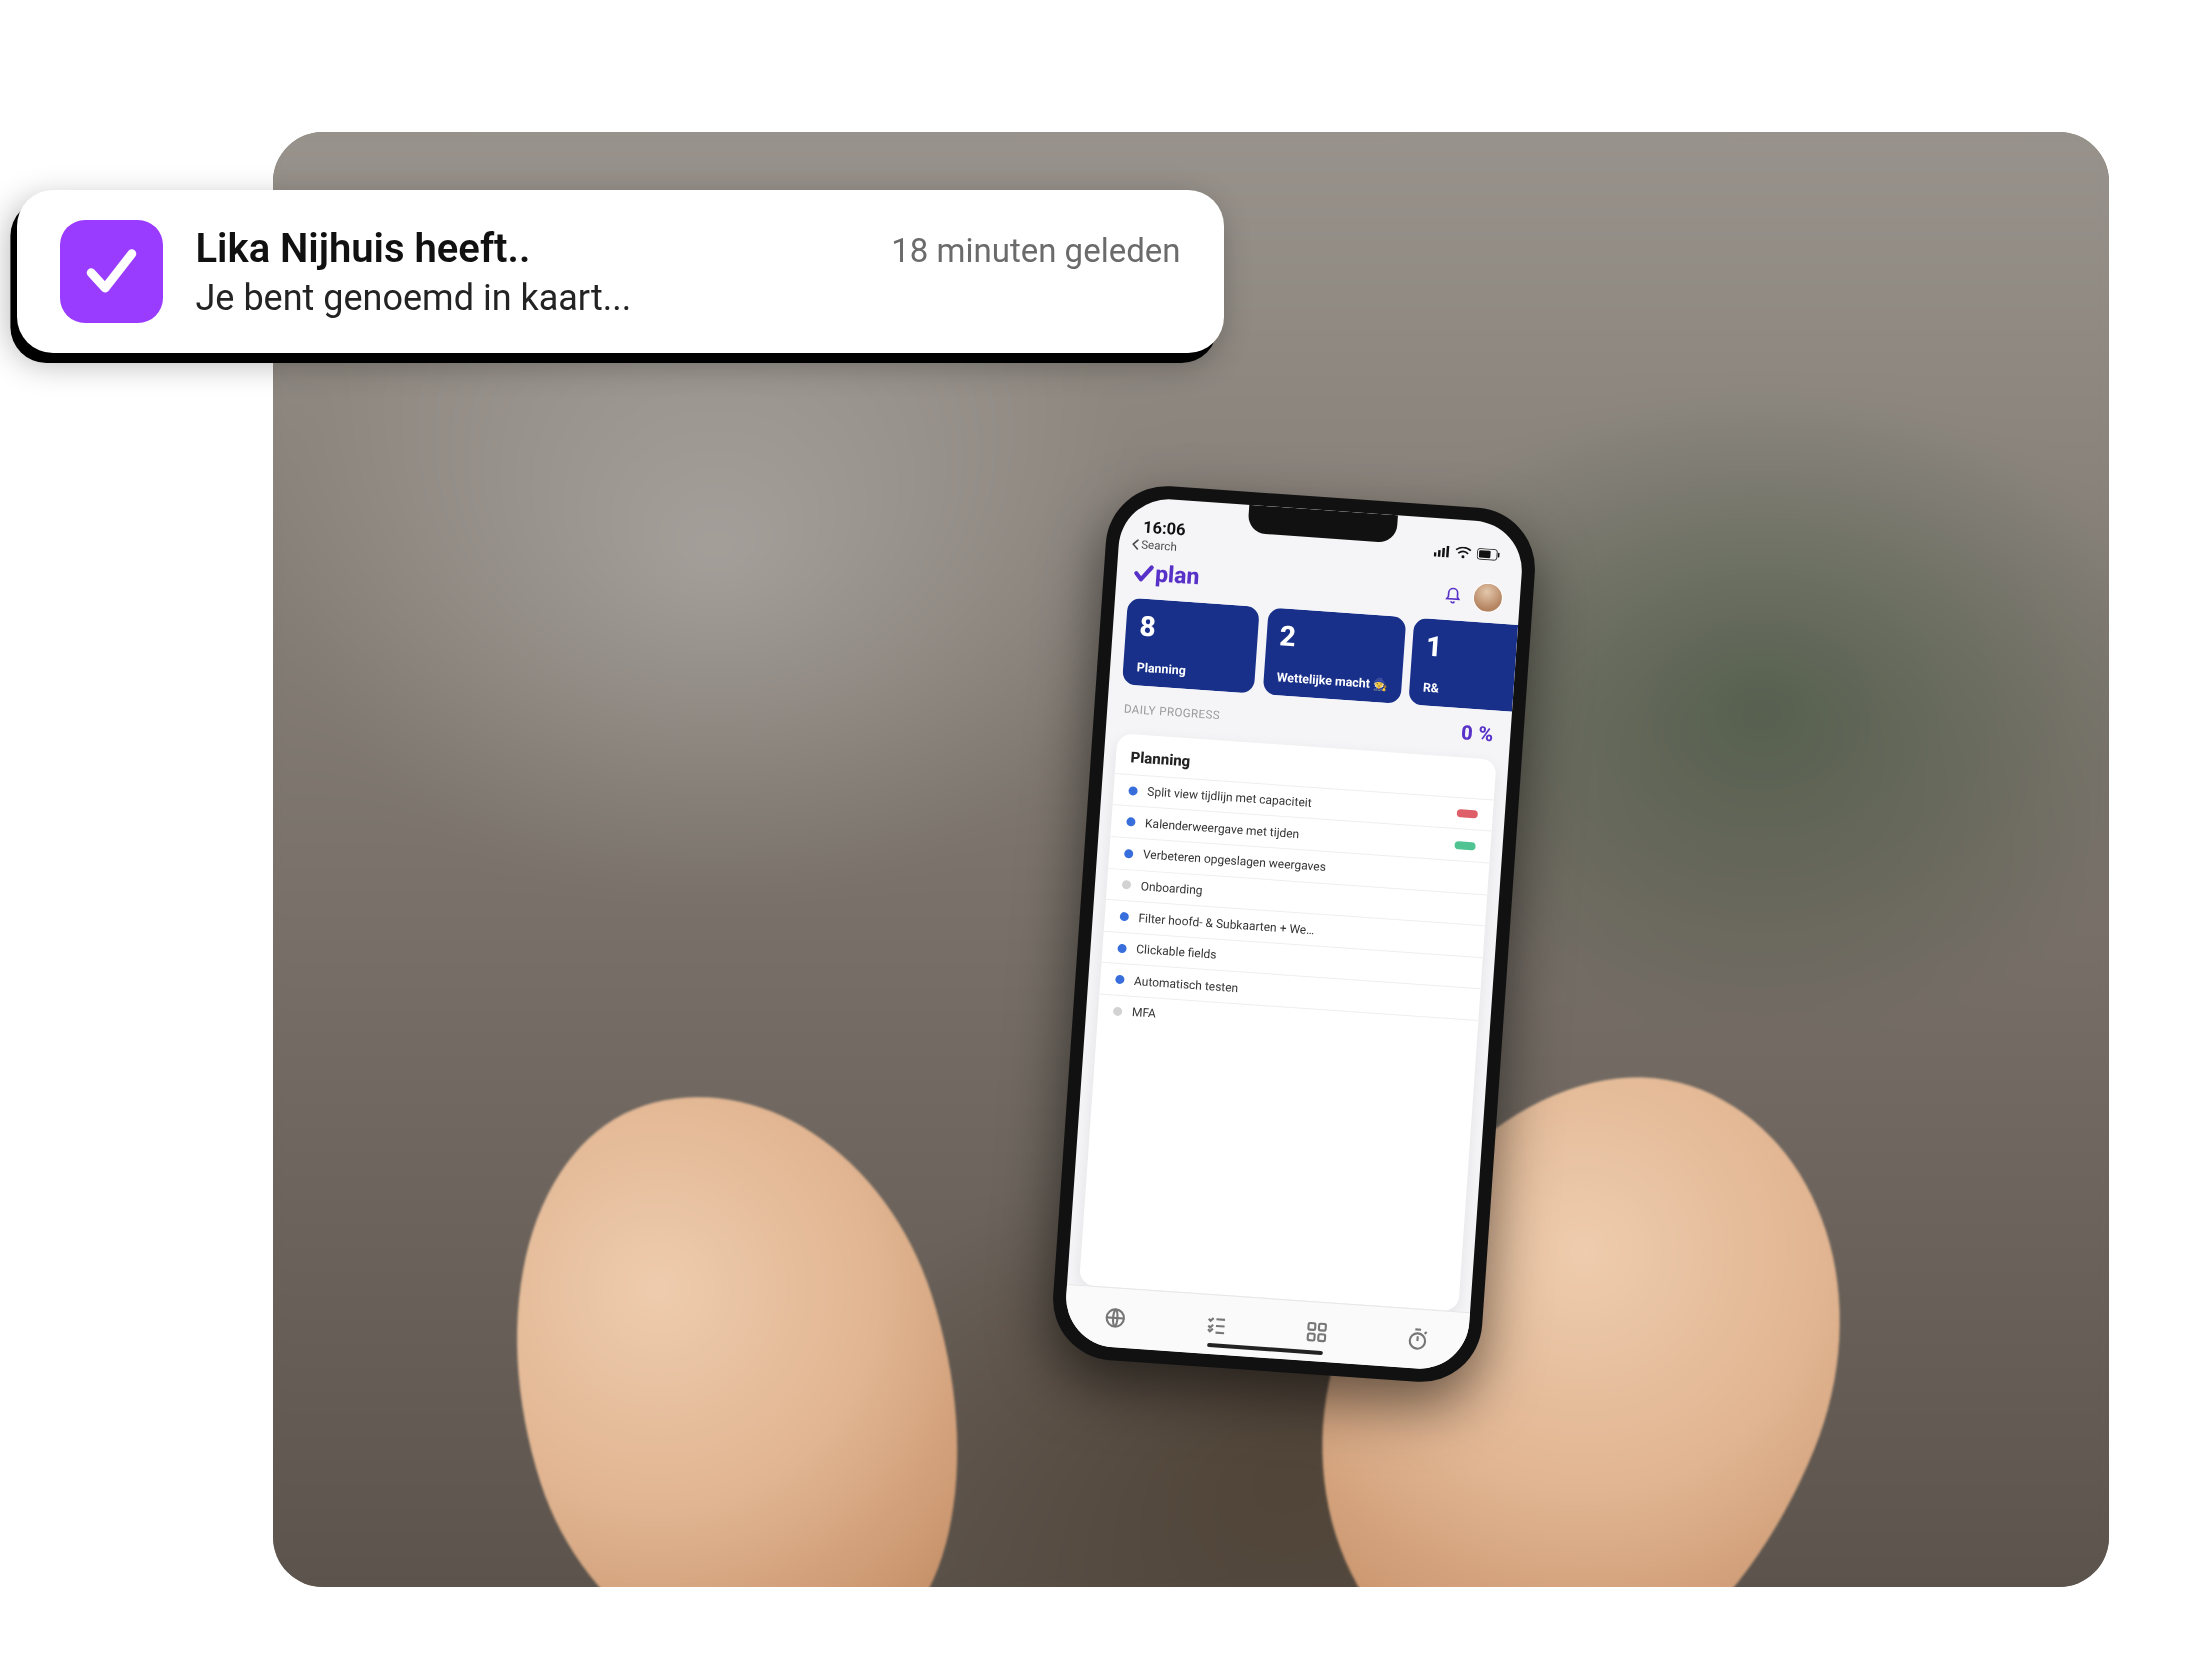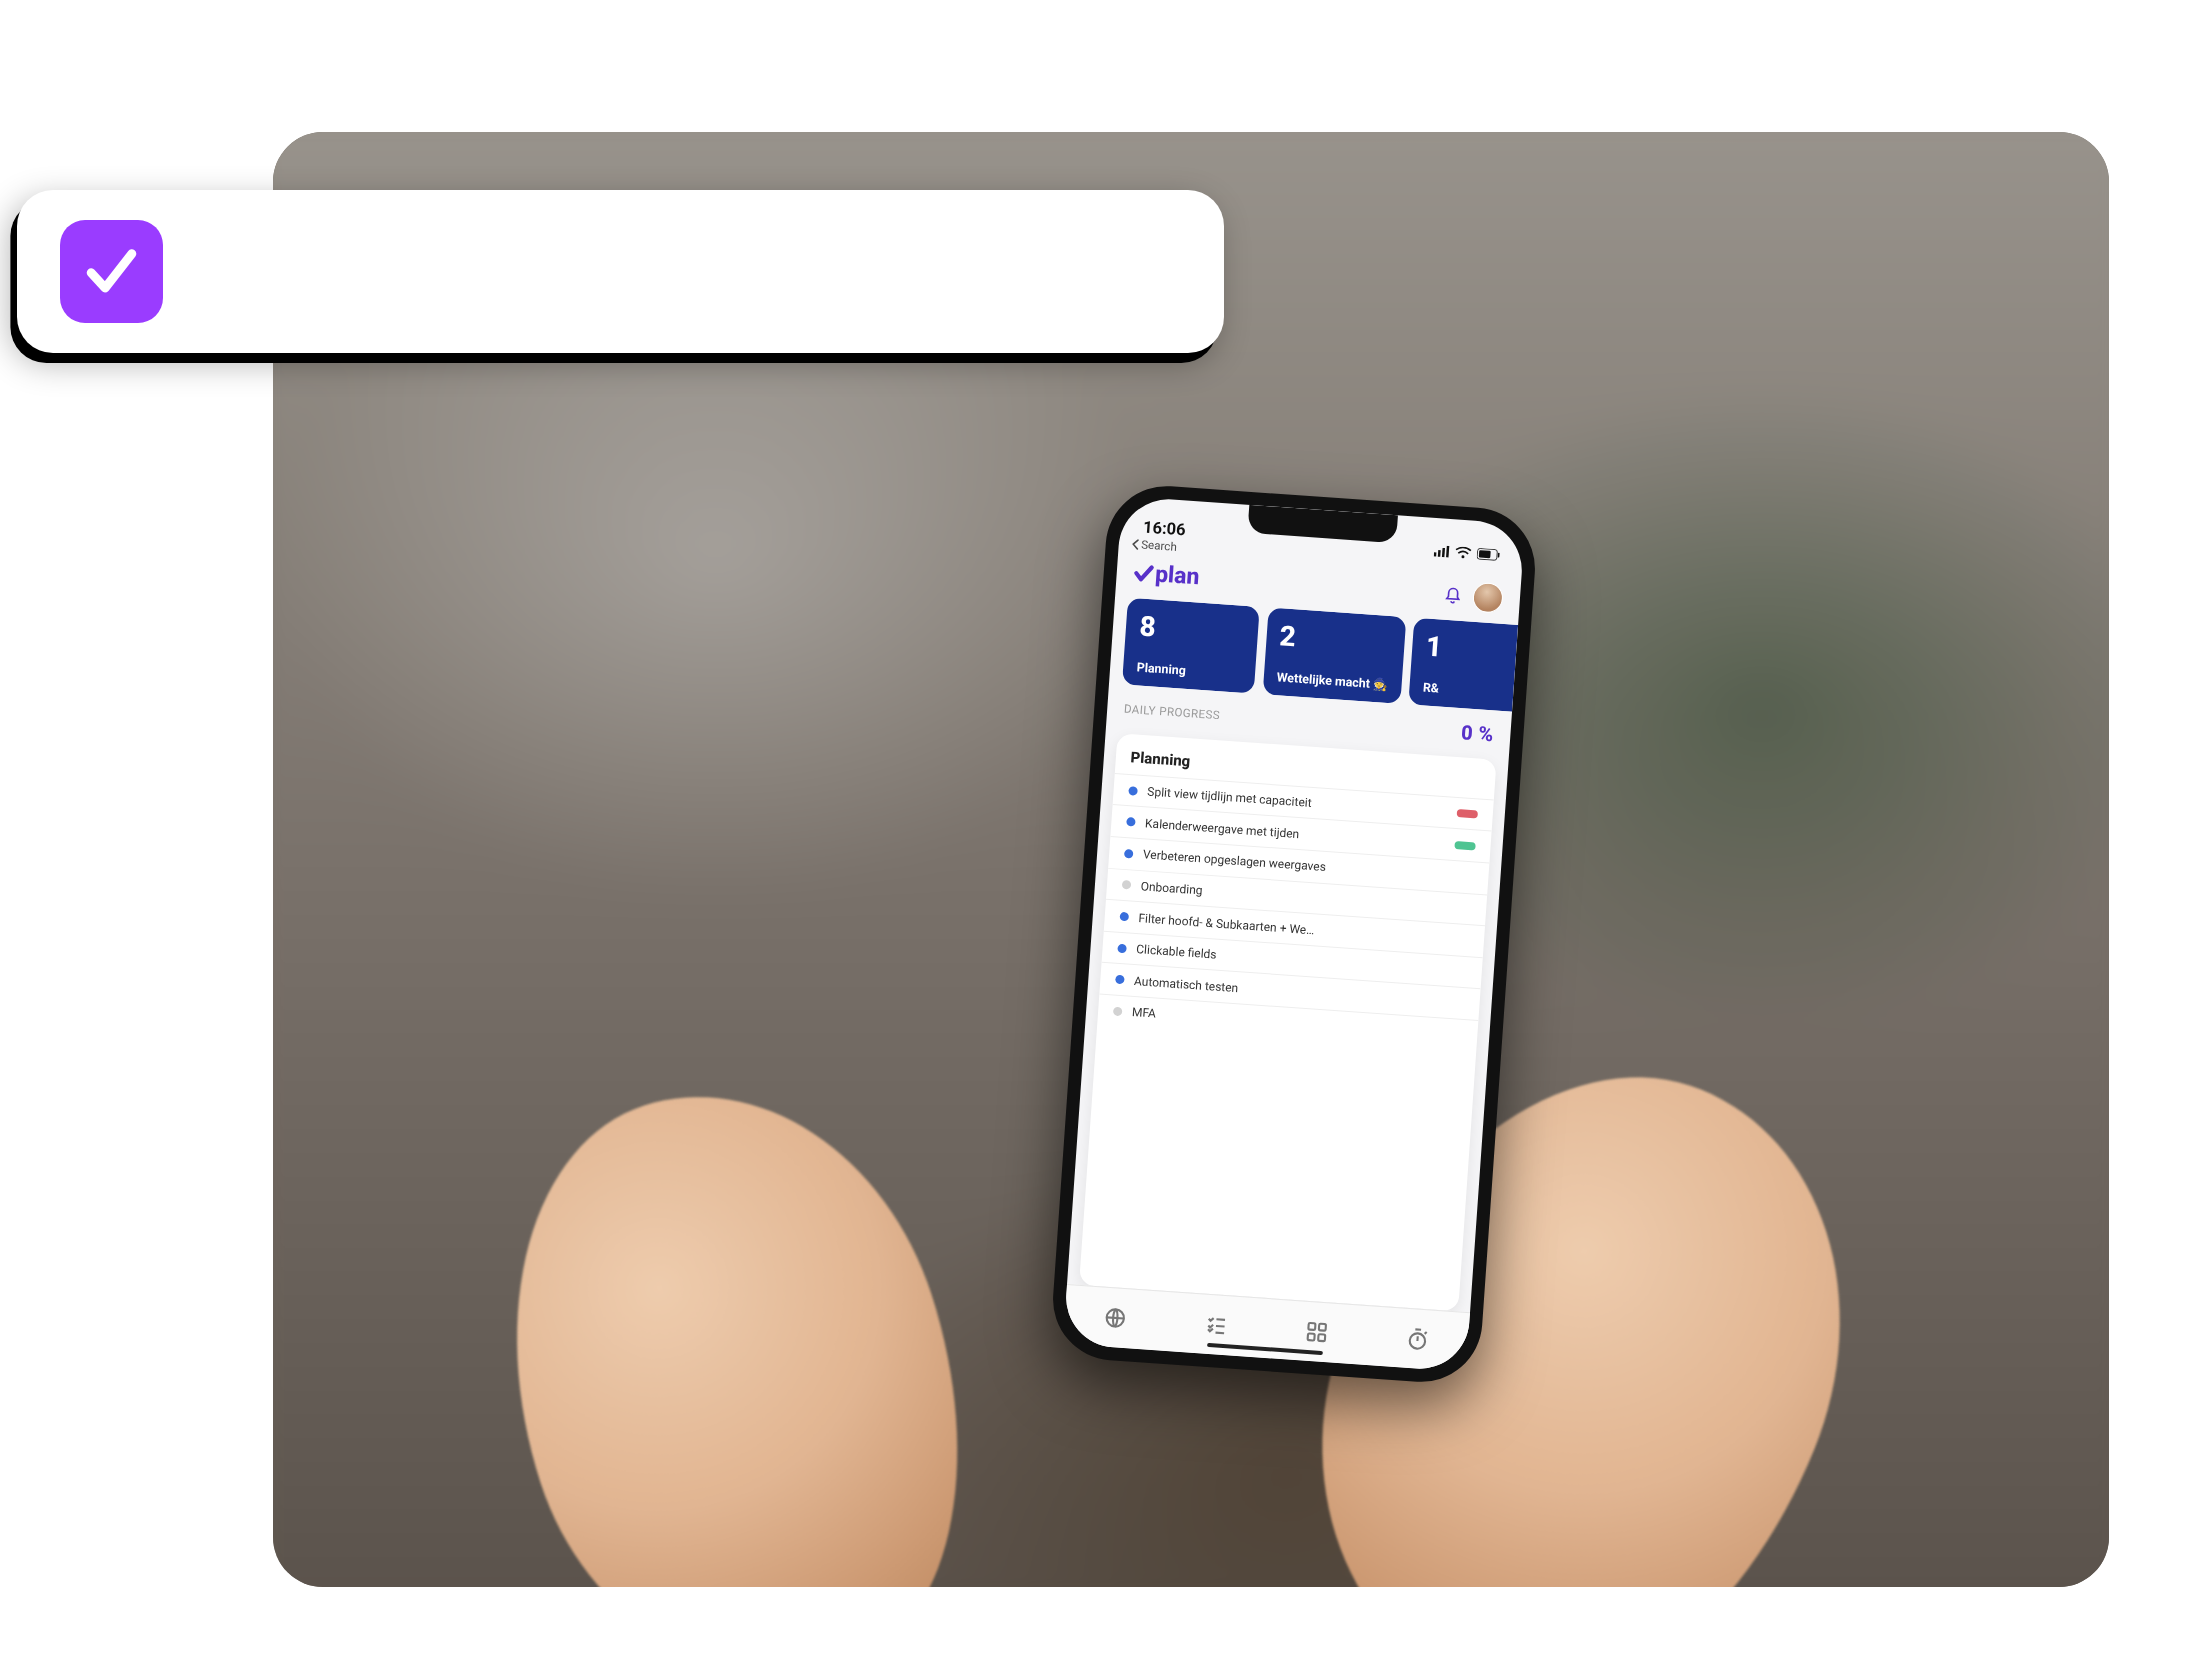--- a/index.html
+++ b/index.html
@@ -401,14 +401,21 @@
     </div>
   </div>
 </div>
 
 <div class="toast">
   <div class="toast-icon">
     <svg viewBox="0 0 48 48">
       <path d="M8 25 L19 37 L40 10" stroke="#ffffff" stroke-width="7" fill="none" stroke-linecap="round" stroke-linejoin="round"></path>
     </svg>
   </div>
+  <div class="toast-body">
+    <div class="toast-top">
+      <span class="toast-title">Lika Nijhuis heeft..</span>
+      <span class="toast-time">18 minuten geleden</span>
+    </div>
+    <span class="toast-sub">Je bent genoemd in kaart...</span>
+  </div>
 </div>
 
 
 </body></html>

